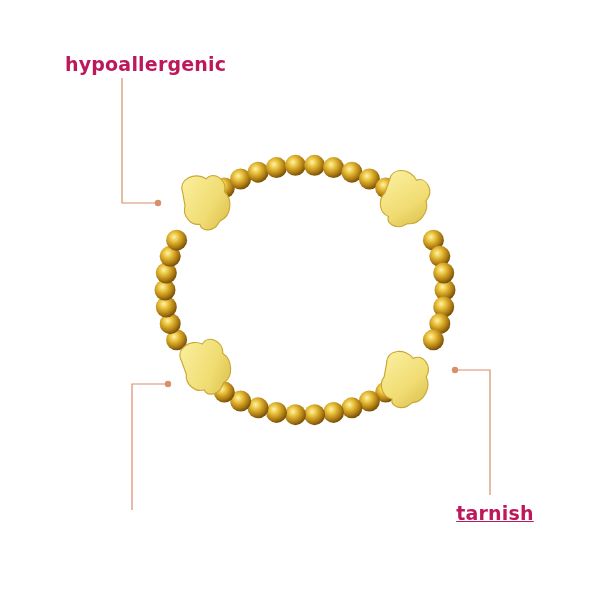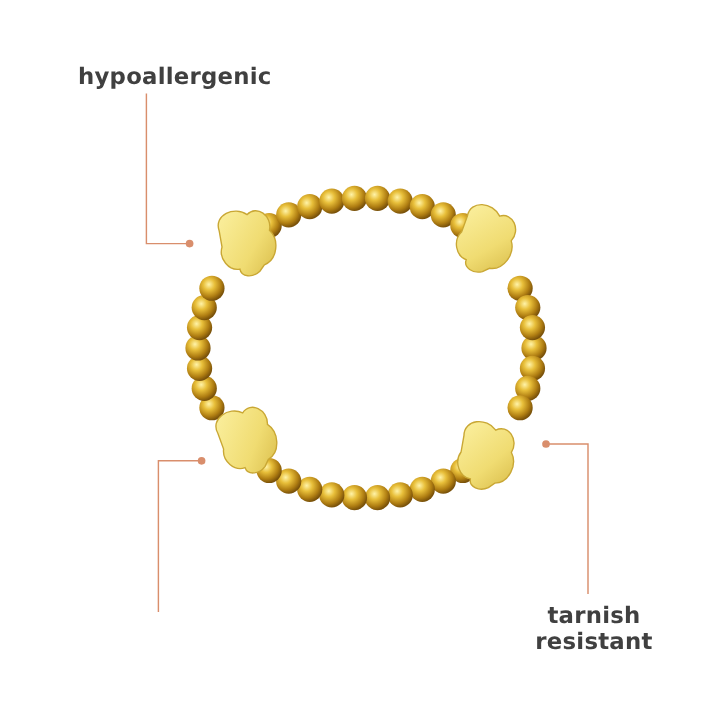--- a/index.html
+++ b/index.html
@@ -5,28 +5,28 @@
   html, body { margin: 0; padding: 0; background: #ffffff; }
   #stage {
     position: relative;
     width: 600px; height: 600px;
     background: #ffffff;
     overflow: hidden;
     font-family: "DejaVu Sans", "Liberation Sans", sans-serif;
   }
   .label {
     position: absolute;
-    color: #404040;
+    color: #be185d;
     font-weight: bold;
     font-size: 19px;
     letter-spacing: 0.2px;
     line-height: 22px;
     white-space: nowrap;
   }
-  .label.center { text-align: center; }
+  .label.center { text-align: center; text-decoration: underline; }
   #bracelet-svg, #callouts-svg { position: absolute; left: 0; top: 0; }
 </style>
 </head>
 <body>
 
 <div id="stage">
 
   <svg id="bracelet-svg" width="600" height="600" viewBox="0 0 600 600">
     <defs>
       <radialGradient id="beadGrad" cx="38%" cy="35%" r="65%">
@@ -98,15 +98,14 @@
       <polyline points="455,370 490,370 490,495" fill="none" stroke="#d98e6c" stroke-width="1.2"></polyline>
       <circle cx="455" cy="370" r="3.2" fill="#d98e6c"></circle>
     </g>
   </svg>
 
   <div class="label" style="left:65px; top:53px;">hypoallergenic</div>
 
 
   <div class="label center" style="left:440px; top:502px; width:110px;">
     <div>tarnish</div>
-    <div>resistant</div>
   </div>
 </div>
 
 </body></html>

